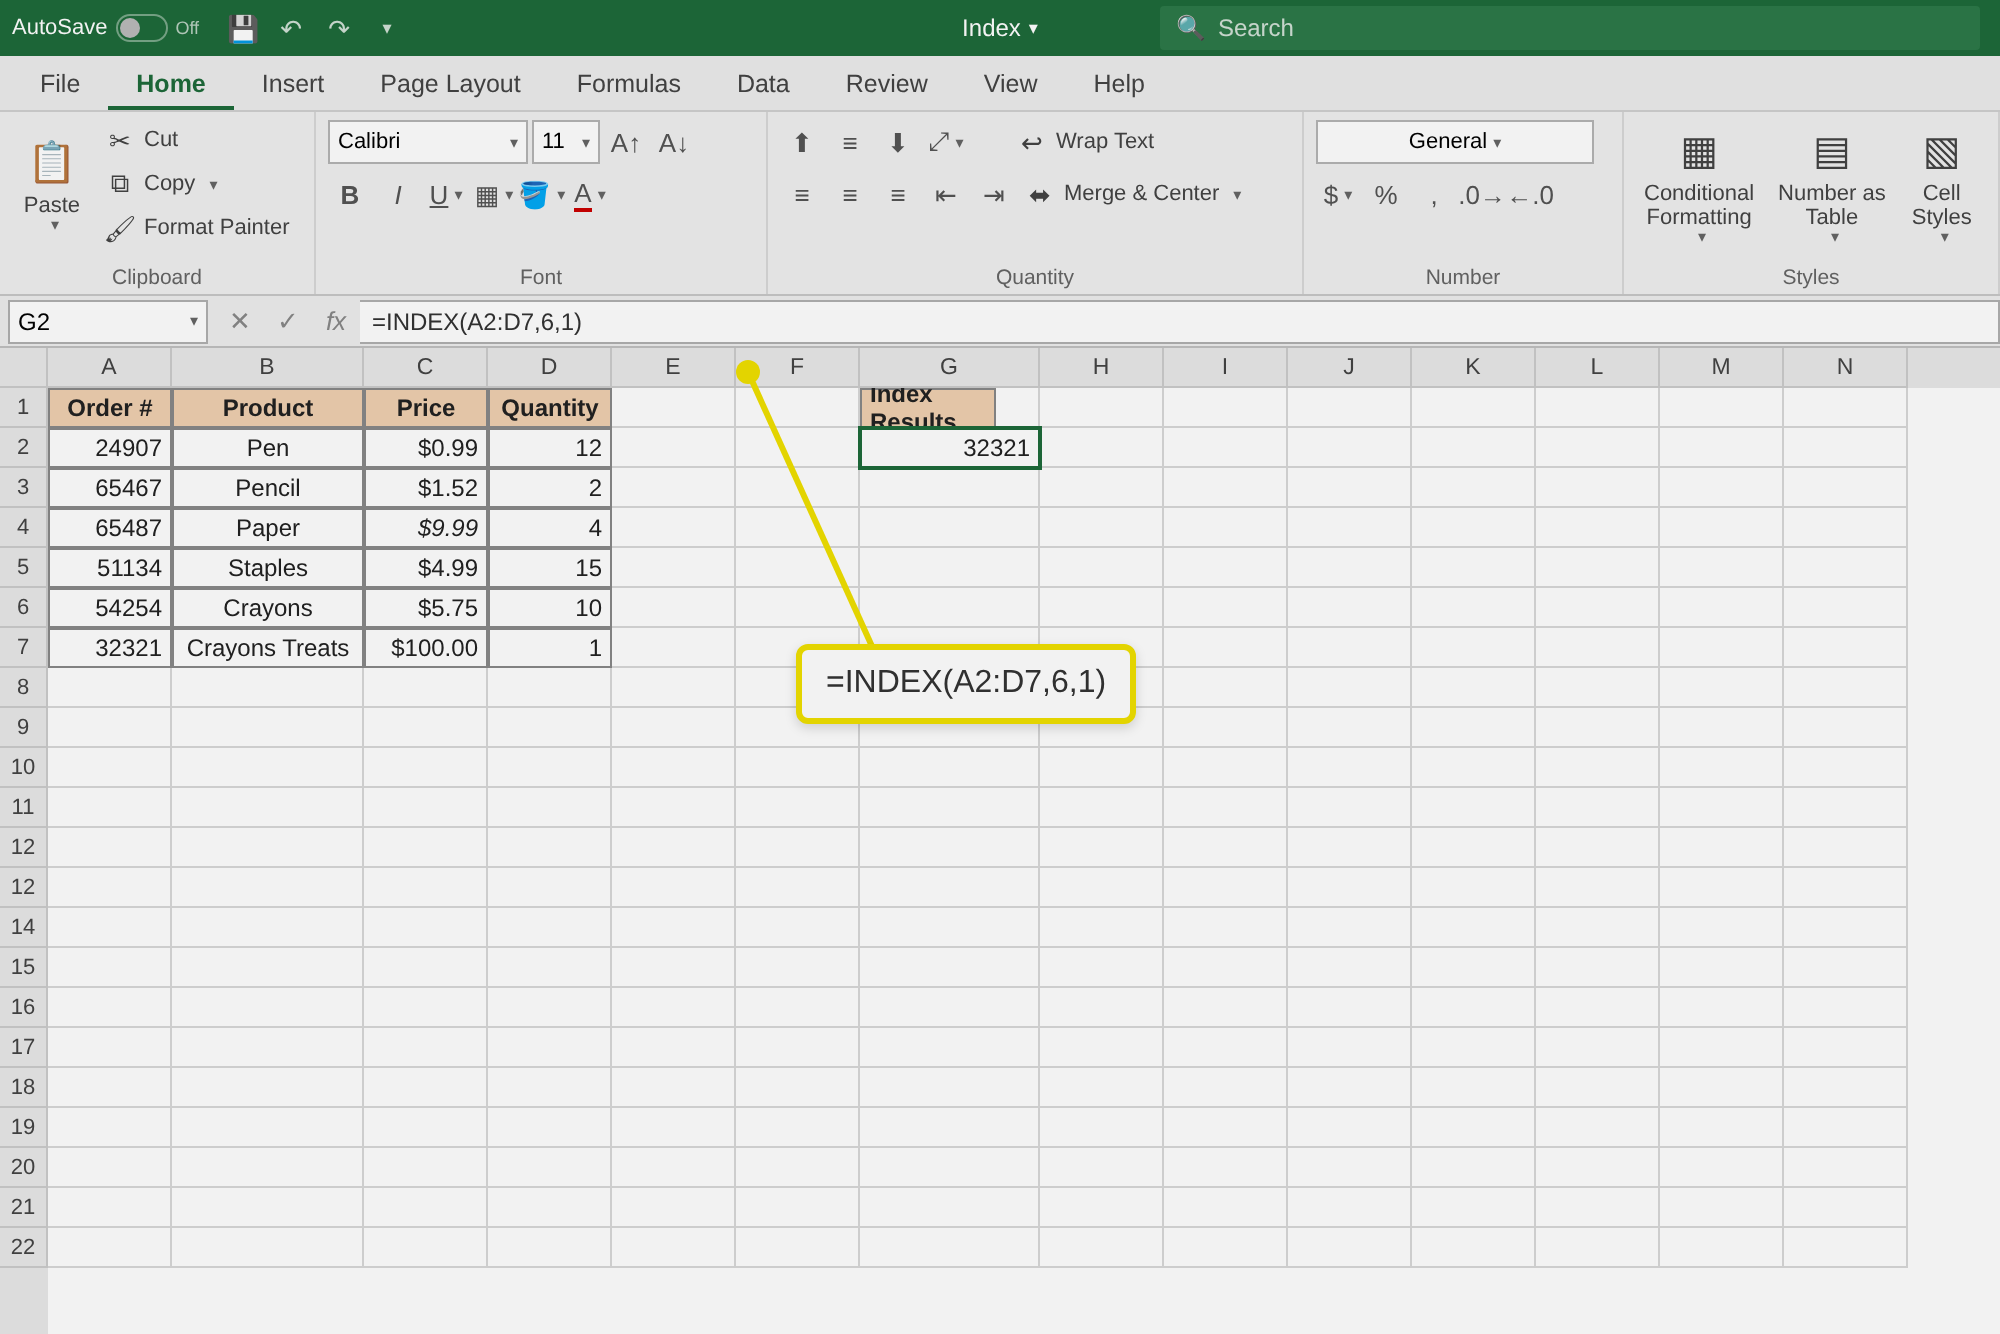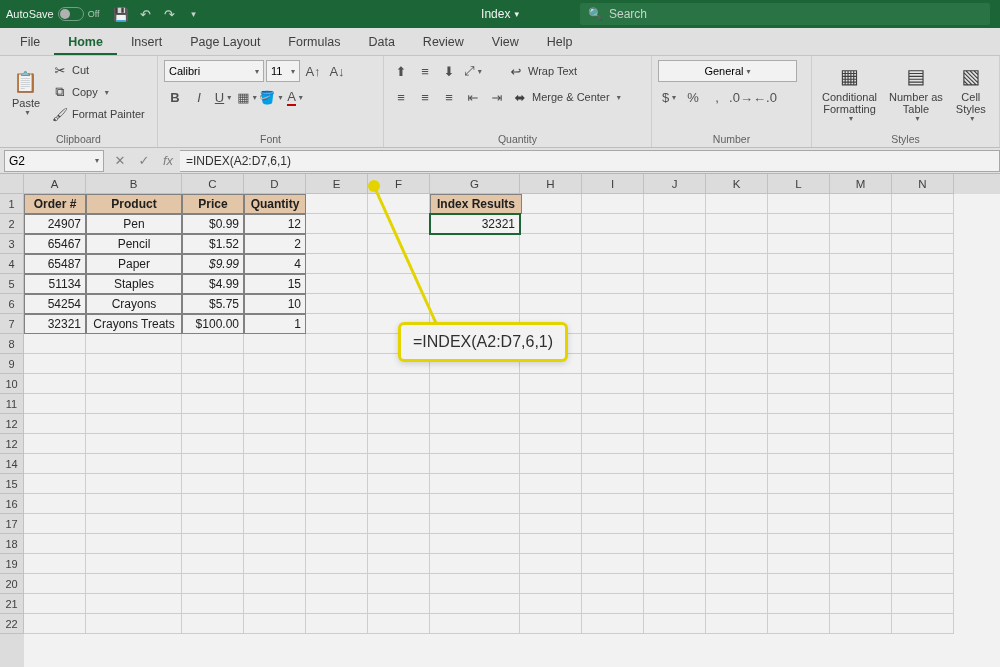--- a/index.html
+++ b/index.html
@@ -608,21 +608,21 @@
       <div class="cell" style="left: 558px; top: 420px; width: 62px;"></div>
       <div class="cell" style="left: 620px; top: 420px; width: 62px;"></div>
       <div class="cell" style="left: 682px; top: 420px; width: 62px;"></div>
       <div class="cell" style="left: 744px; top: 420px; width: 62px;"></div>
       <div class="cell" style="left: 806px; top: 420px; width: 62px;"></div>
       <div class="cell" style="left: 868px; top: 420px; width: 62px;"></div>
       <div class="cell hdr" style="left: 0px; top: 0px; width: 62px;">Order #</div>
       <div class="cell hdr" style="left: 62px; top: 0px; width: 96px;">Product</div>
       <div class="cell hdr" style="left: 158px; top: 0px; width: 62px;">Price</div>
       <div class="cell hdr" style="left: 220px; top: 0px; width: 62px;">Quantity</div>
-      <div class="cell hdr" style="left: 406px; top: 0px; width: 92px;">Index Results</div>
+      <div class="cell hdr" style="left: 406px; top: 0px; width: 68px;">Index Results</div>
       <div class="cell brd num" style="left: 0px; top: 20px; width: 62px;">24907</div>
       <div class="cell brd ctr" style="left: 62px; top: 20px; width: 96px;">Pen</div>
       <div class="cell brd num" style="left: 158px; top: 20px; width: 62px;">$0.99</div>
       <div class="cell brd num" style="left: 220px; top: 20px; width: 62px;">12</div>
       <div class="cell brd num" style="left: 0px; top: 40px; width: 62px;">65467</div>
       <div class="cell brd ctr" style="left: 62px; top: 40px; width: 96px;">Pencil</div>
       <div class="cell brd num" style="left: 158px; top: 40px; width: 62px;">$1.52</div>
       <div class="cell brd num" style="left: 220px; top: 40px; width: 62px;">2</div>
       <div class="cell brd num" style="left: 0px; top: 60px; width: 62px;">65487</div>
       <div class="cell brd ctr" style="left: 62px; top: 60px; width: 96px;">Paper</div>

